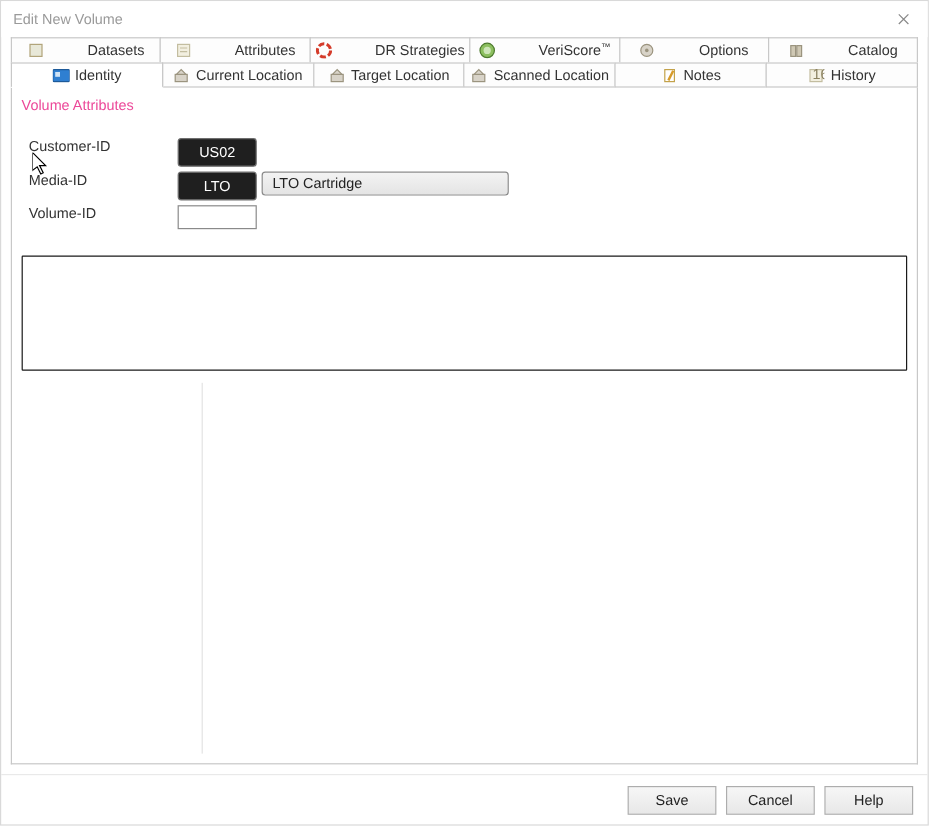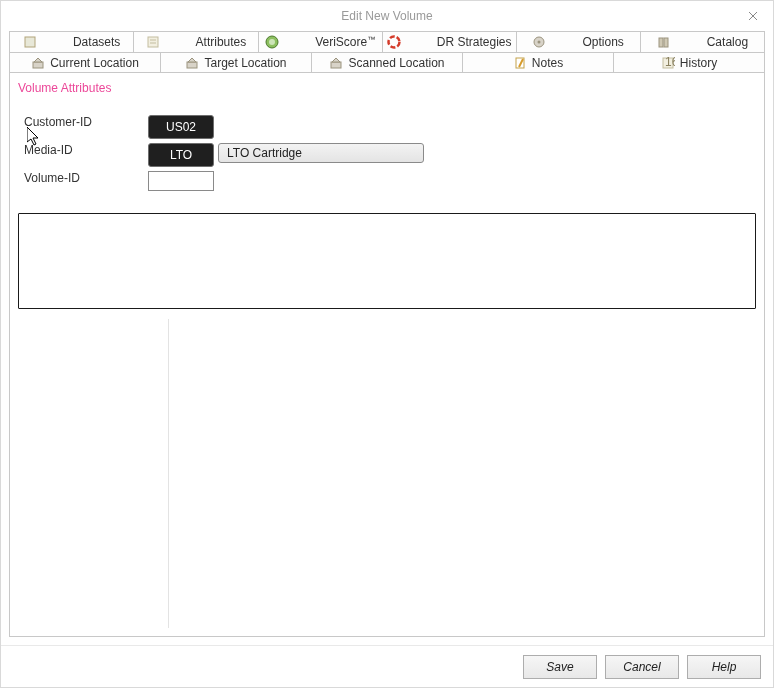--- a/index.html
+++ b/index.html
@@ -1,19 +1,19 @@
 <!DOCTYPE html>
 <html><head>
 <meta charset="utf-8">
 <style>
   * { box-sizing: border-box; font-family: "Segoe UI", Tahoma, sans-serif; font-size: 12px; }
   body { margin: 0; background: #fff; width: 774px; height: 688px; overflow: hidden; }
   .window { width: 774px; height: 688px; border: 1px solid #d9d9d9; display: flex; flex-direction: column; position: relative; }
   .titlebar { height: 30px; display: flex; align-items: center; color: #9a9a9a; padding: 0 10px; position: relative; background:#fff;}
-  .titlebar .title { flex:1;text-align:center; }
+  .titlebar .title { flex:1; }
   .titlebar .close { width:40px; height:30px; display:flex; align-items:center; justify-content:center; color:#888; position:absolute; right:0; top:0;}
   .tabs-row { display:flex; height:21px; margin: 0 8px; }
   .tabs-row + .tabs-row { }
   .tab { flex:1 1 0; border:1px solid #c8c8c8; border-bottom:1px solid #c8c8c8; display:flex; align-items:center; justify-content:center; gap:5px; background:#fdfdfd; color:#333; cursor:default; margin-left:-1px; position:relative; white-space:nowrap; padding:0 4px;}
   .tab:first-child{margin-left:0;}
   .tab.active { background:#fff; border-bottom:1px solid #fff; z-index:2;}
   .tabs-row.top .tab { border-bottom:none;gap:36px; }
   .tab .ico { width:14px; height:14px; display:inline-flex; align-items:center; justify-content:center; flex-shrink:0;}
   .content { flex:1; margin:0 8px 8px 8px; border:1px solid #c8c8c8; border-top:none; padding:6px 8px 8px 8px; display:flex; flex-direction:column; position:relative;}
   .group-label{ color:#ec4899; margin:2px 0 20px 0;}
@@ -21,21 +21,21 @@
   .form-row .lbl{ width:130px; color:#333; padding-left:6px;}
   .pill-dark{ width:66px; height:24px; background:#1f1f1f; color:#fff; border:1px solid #6e6e6e; border-radius:3px; display:flex; align-items:center; justify-content:center; margin-right:4px;}
   .pill-light{ width:206px; height:20px; background:linear-gradient(#f3f3f3,#e4e4e4); border:1px solid #8a8a8a; border-radius:3px; display:flex; align-items:center; padding:0 8px; color:#222;}
   .volid-input{ width:66px; height:20px; border:1px solid #8a8a8a; background:#fff;}
   .bigbox{ margin-top:14px; border:1px solid #1a1a1a; height:96px; border-radius:1px;}
   .lower{ flex:1; display:flex; margin-top:10px;}
   .lower .left{width:150px;}
   .lower .divider{width:1px;background:#e3e3e3;}
   .lower .right{flex:1;}
   .footer{ height:42px; border-top:1px solid #e9e9e9; display:flex; align-items:center; justify-content:flex-end; padding-right:12px; gap:8px;}
-  .btn{ width:74px; height:24px; border:1px solid #adadad; background:linear-gradient(#f6f6f6,#e8e8e8); display:flex; align-items:center; justify-content:center; color:#222; cursor:default;font-style:italic;}
+  .btn{ width:74px; height:24px; border:1px solid #adadad; background:linear-gradient(#f6f6f6,#e8e8e8); display:flex; align-items:center; justify-content:center; color:#222; cursor:default;}
   .cursor{position:absolute; left:26px; top:126px; pointer-events:none; z-index:50;}
   svg{display:block;}
   sup{font-size:8px;vertical-align:top;}
 </style>
 </head>
 <body>
 
 <div class="window">
 
   <div class="titlebar">
@@ -64,55 +64,64 @@
             <rect x="2" y="2" width="10" height="10" fill="#f2efe0" stroke="#c3bda0"></rect>
             <line x1="4" y1="5" x2="10" y2="5" stroke="#c3bda0"></line>
             <line x1="4" y1="8" x2="10" y2="8" stroke="#c3bda0"></line>
           </svg>
         </span>
       <span>Attributes</span>
     </div>
     <div class="tab">
       <span class="ico">
           <svg width="14" height="14">
+            <circle cx="7" cy="7" r="5.5" fill="none" stroke="#d43b2a" stroke-width="2.5" stroke-dasharray="5 2"></circle>
+          </svg>
+        </span>
+      <span>DR Strategies</span>
+    </div>
+    <div class="tab">
+      <span class="ico">
+          <svg width="14" height="14">
             <circle cx="7" cy="7" r="6" fill="#8cbf5f" stroke="#4d7a2e"></circle>
             <circle cx="7" cy="7" r="3" fill="#cde5b8"></circle>
           </svg>
         </span>
       <span>VeriScore<sup>™</sup></span>
     </div>
     <div class="tab">
       <span class="ico">
           <svg width="14" height="14">
-            <circle cx="7" cy="7" r="5.5" fill="none" stroke="#d43b2a" stroke-width="2.5" stroke-dasharray="5 2"></circle>
-          </svg>
-        </span>
-      <span>DR Strategies</span>
-    </div>
-    <div class="tab">
-      <span class="ico">
-          <svg width="14" height="14">
             <circle cx="7" cy="7" r="5" fill="#d8d3c8" stroke="#9b947f"></circle>
             <circle cx="7" cy="7" r="1.5" fill="#9b947f"></circle>
           </svg>
         </span>
       <span>Options</span>
     </div>
     <div class="tab">
       <span class="ico">
           <svg width="14" height="14">
             <rect x="2" y="3" width="4" height="9" fill="#cfc8b4" stroke="#9b947f"></rect>
             <rect x="7" y="3" width="4" height="9" fill="#cfc8b4" stroke="#9b947f"></rect>
           </svg>
         </span>
       <span>Catalog</span>
     </div>
   </div>
 
   <div class="tabs-row">
+    <div class="tab active">
+      <span class="ico">
+          <svg width="14" height="12">
+            <rect x="0" y="1" width="14" height="10" rx="1" fill="#2f7fd1" stroke="#1d5a99"></rect>
+            <rect x="2" y="3" width="4" height="4" fill="#cfe3f6"></rect>
+          </svg>
+        </span>
+      <span>Identity</span>
+    </div>
     <div class="tab">
       <span class="ico">
           <svg width="14" height="14">
             <rect x="2" y="6" width="10" height="6" fill="#d8d3c8" stroke="#9b947f"></rect>
             <polygon points="3,6 7,2 11,6" fill="#d8d3c8" stroke="#9b947f"></polygon>
           </svg>
         </span>
       <span>Current Location</span>
     </div>
     <div class="tab">

